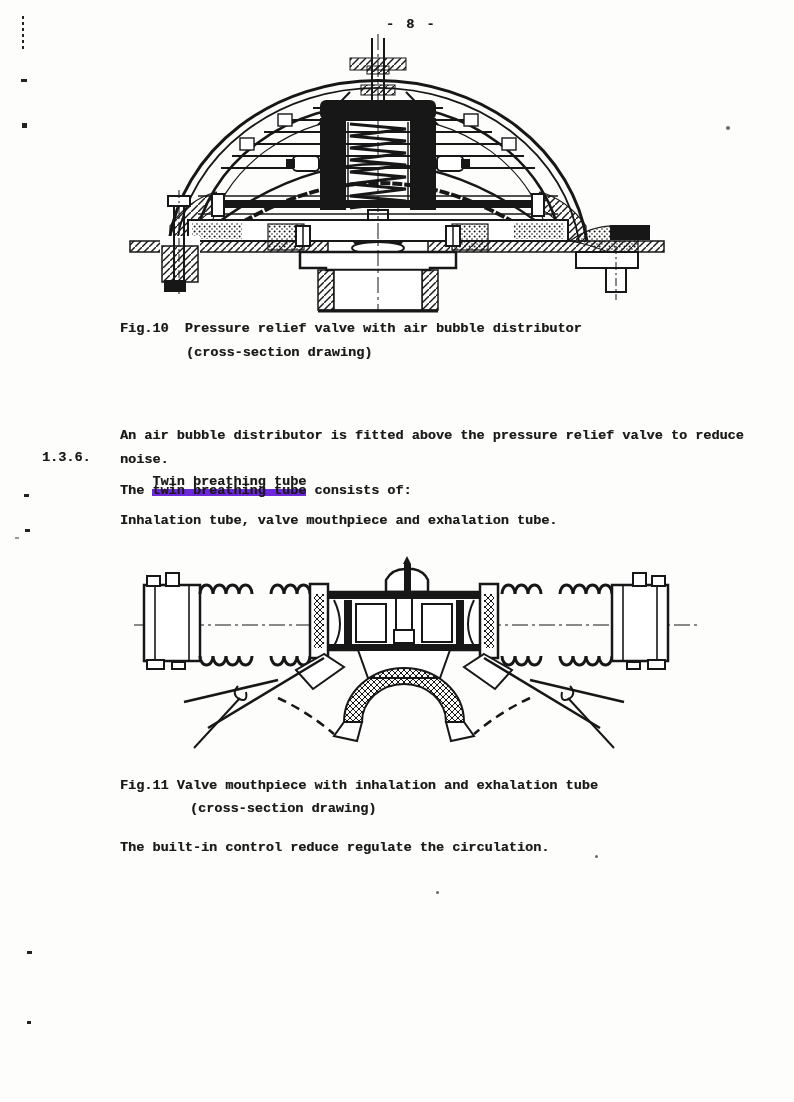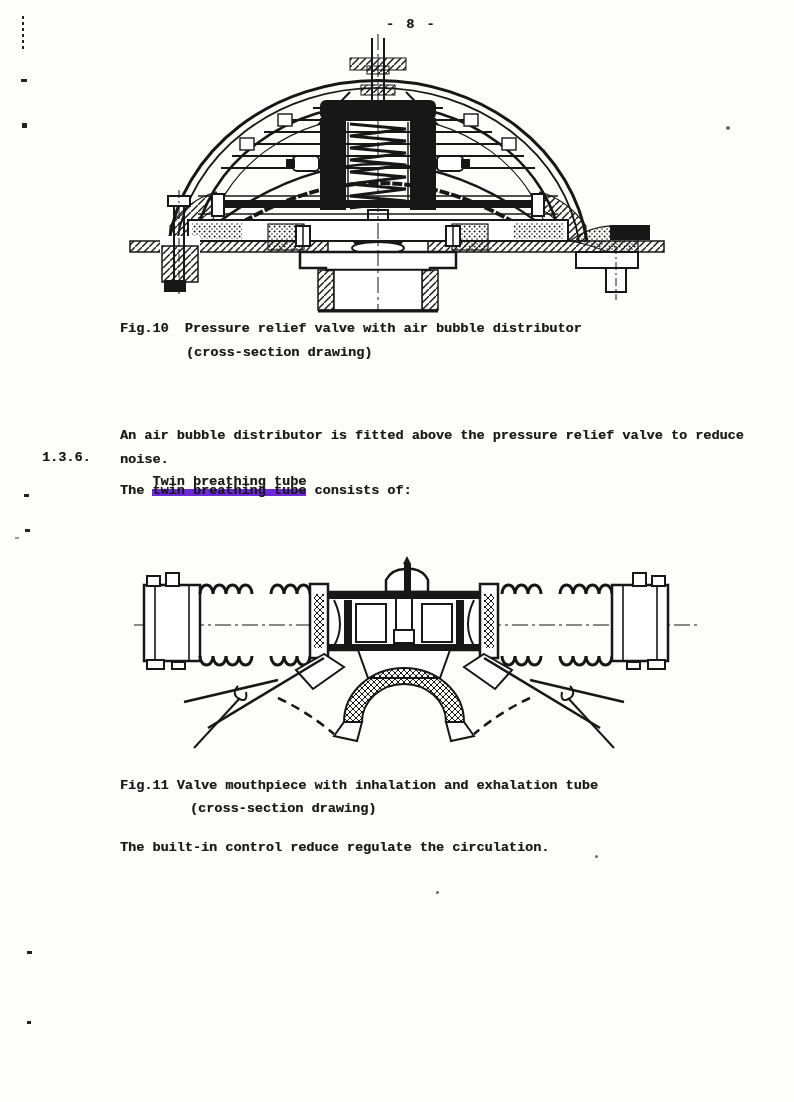--- a/index.html
+++ b/index.html
@@ -157,20 +157,21 @@
   <div class="tw" style="left:186px;top:341px;">(cross-section drawing)</div>
 
   <div class="tw" style="left:120px;top:404px;margin-top:20px;">An air bubble distributor is fitted above the pressure relief valve to reduce
 noise.</div>
 
   <div class="tw" style="left:42px;top:446px;">1.3.6.</div>
   <div class="tw" style="left:120px;top:446px;">
     <span class="underlined">Twin breathing tube</span>
   </div>
   <div class="tw" style="left:120px;top:479px;">The twin breathing tube consists of:</div>
+  <div class="tw" style="left:120px;top:509px;">Inhalation tube, valve mouthpiece and exhalation tube.</div>
 
   <svg style="left:128px;top:550px;" width="580" height="215" viewBox="0 0 580 215">
     <defs>
       <pattern id="h2" width="6" height="6" patternUnits="userSpaceOnUse">
         <path d="M0 6 L6 0" stroke="#171717" stroke-width="1.3" fill="none"></path>
       </pattern>
       <pattern id="x2" width="6" height="6" patternUnits="userSpaceOnUse">
         <path d="M0 6 L6 0 M0 0 L6 6" stroke="#171717" stroke-width="1" fill="none"></path>
       </pattern>
     </defs>

